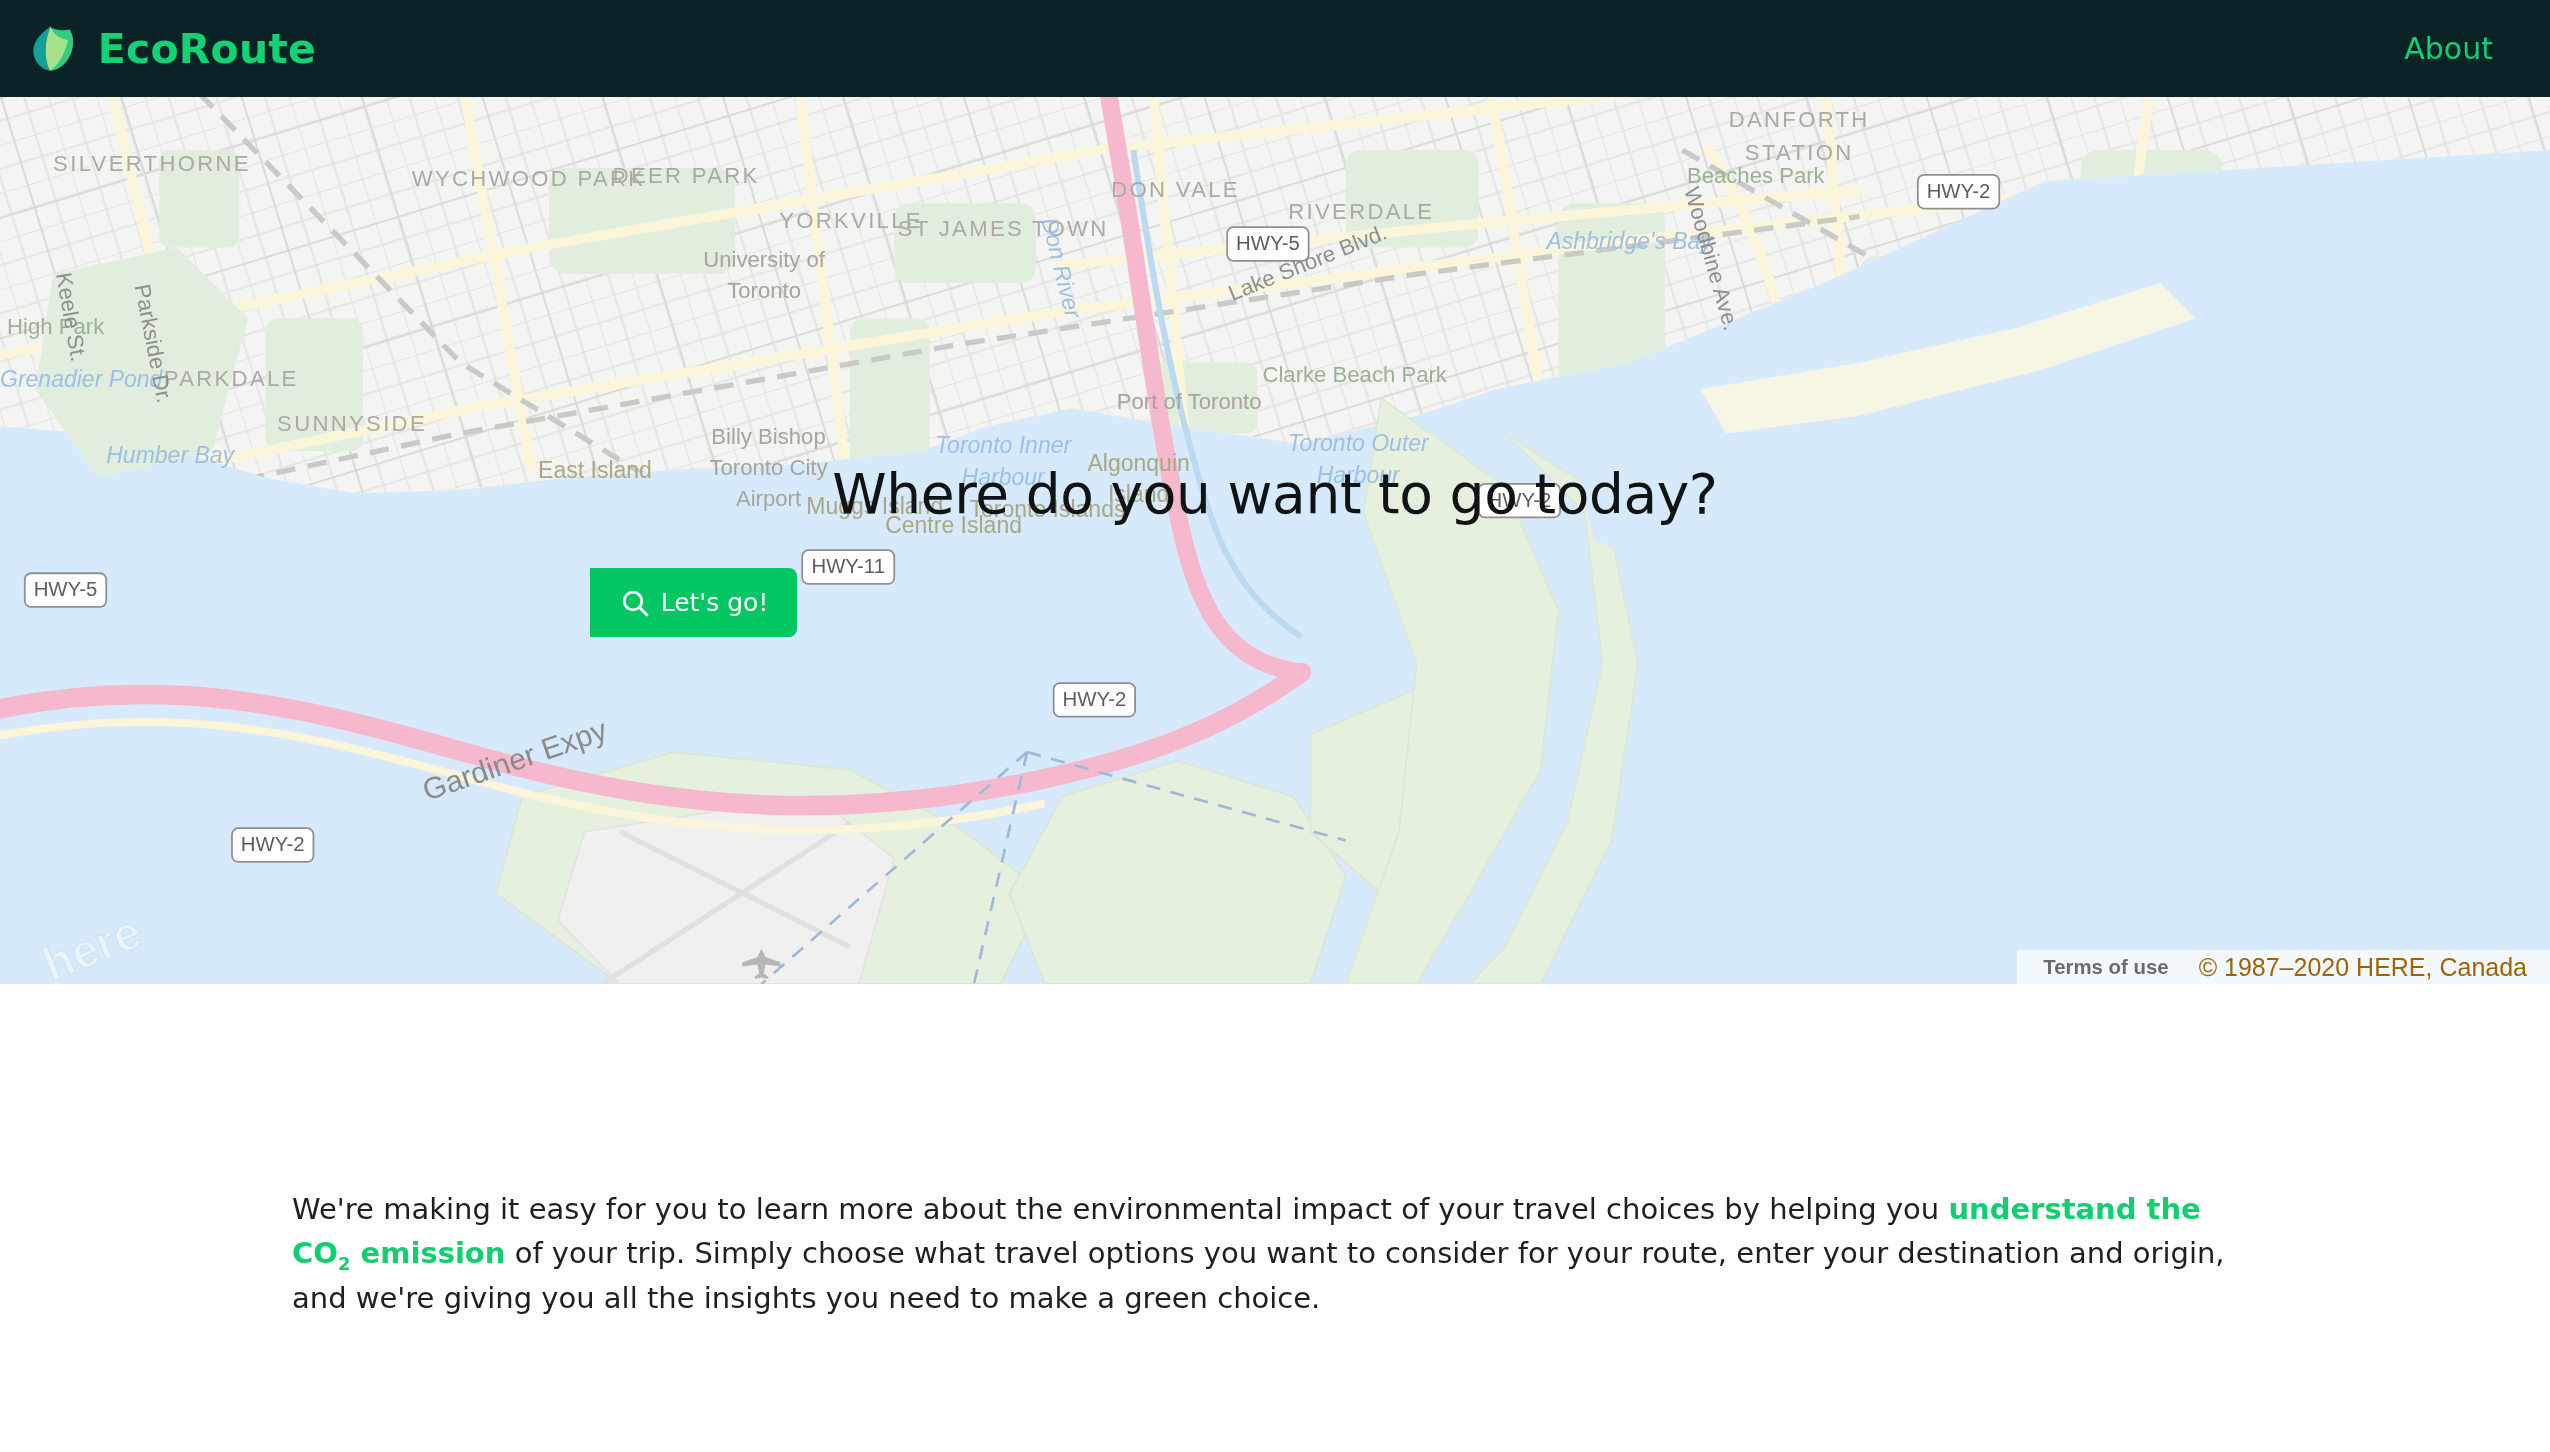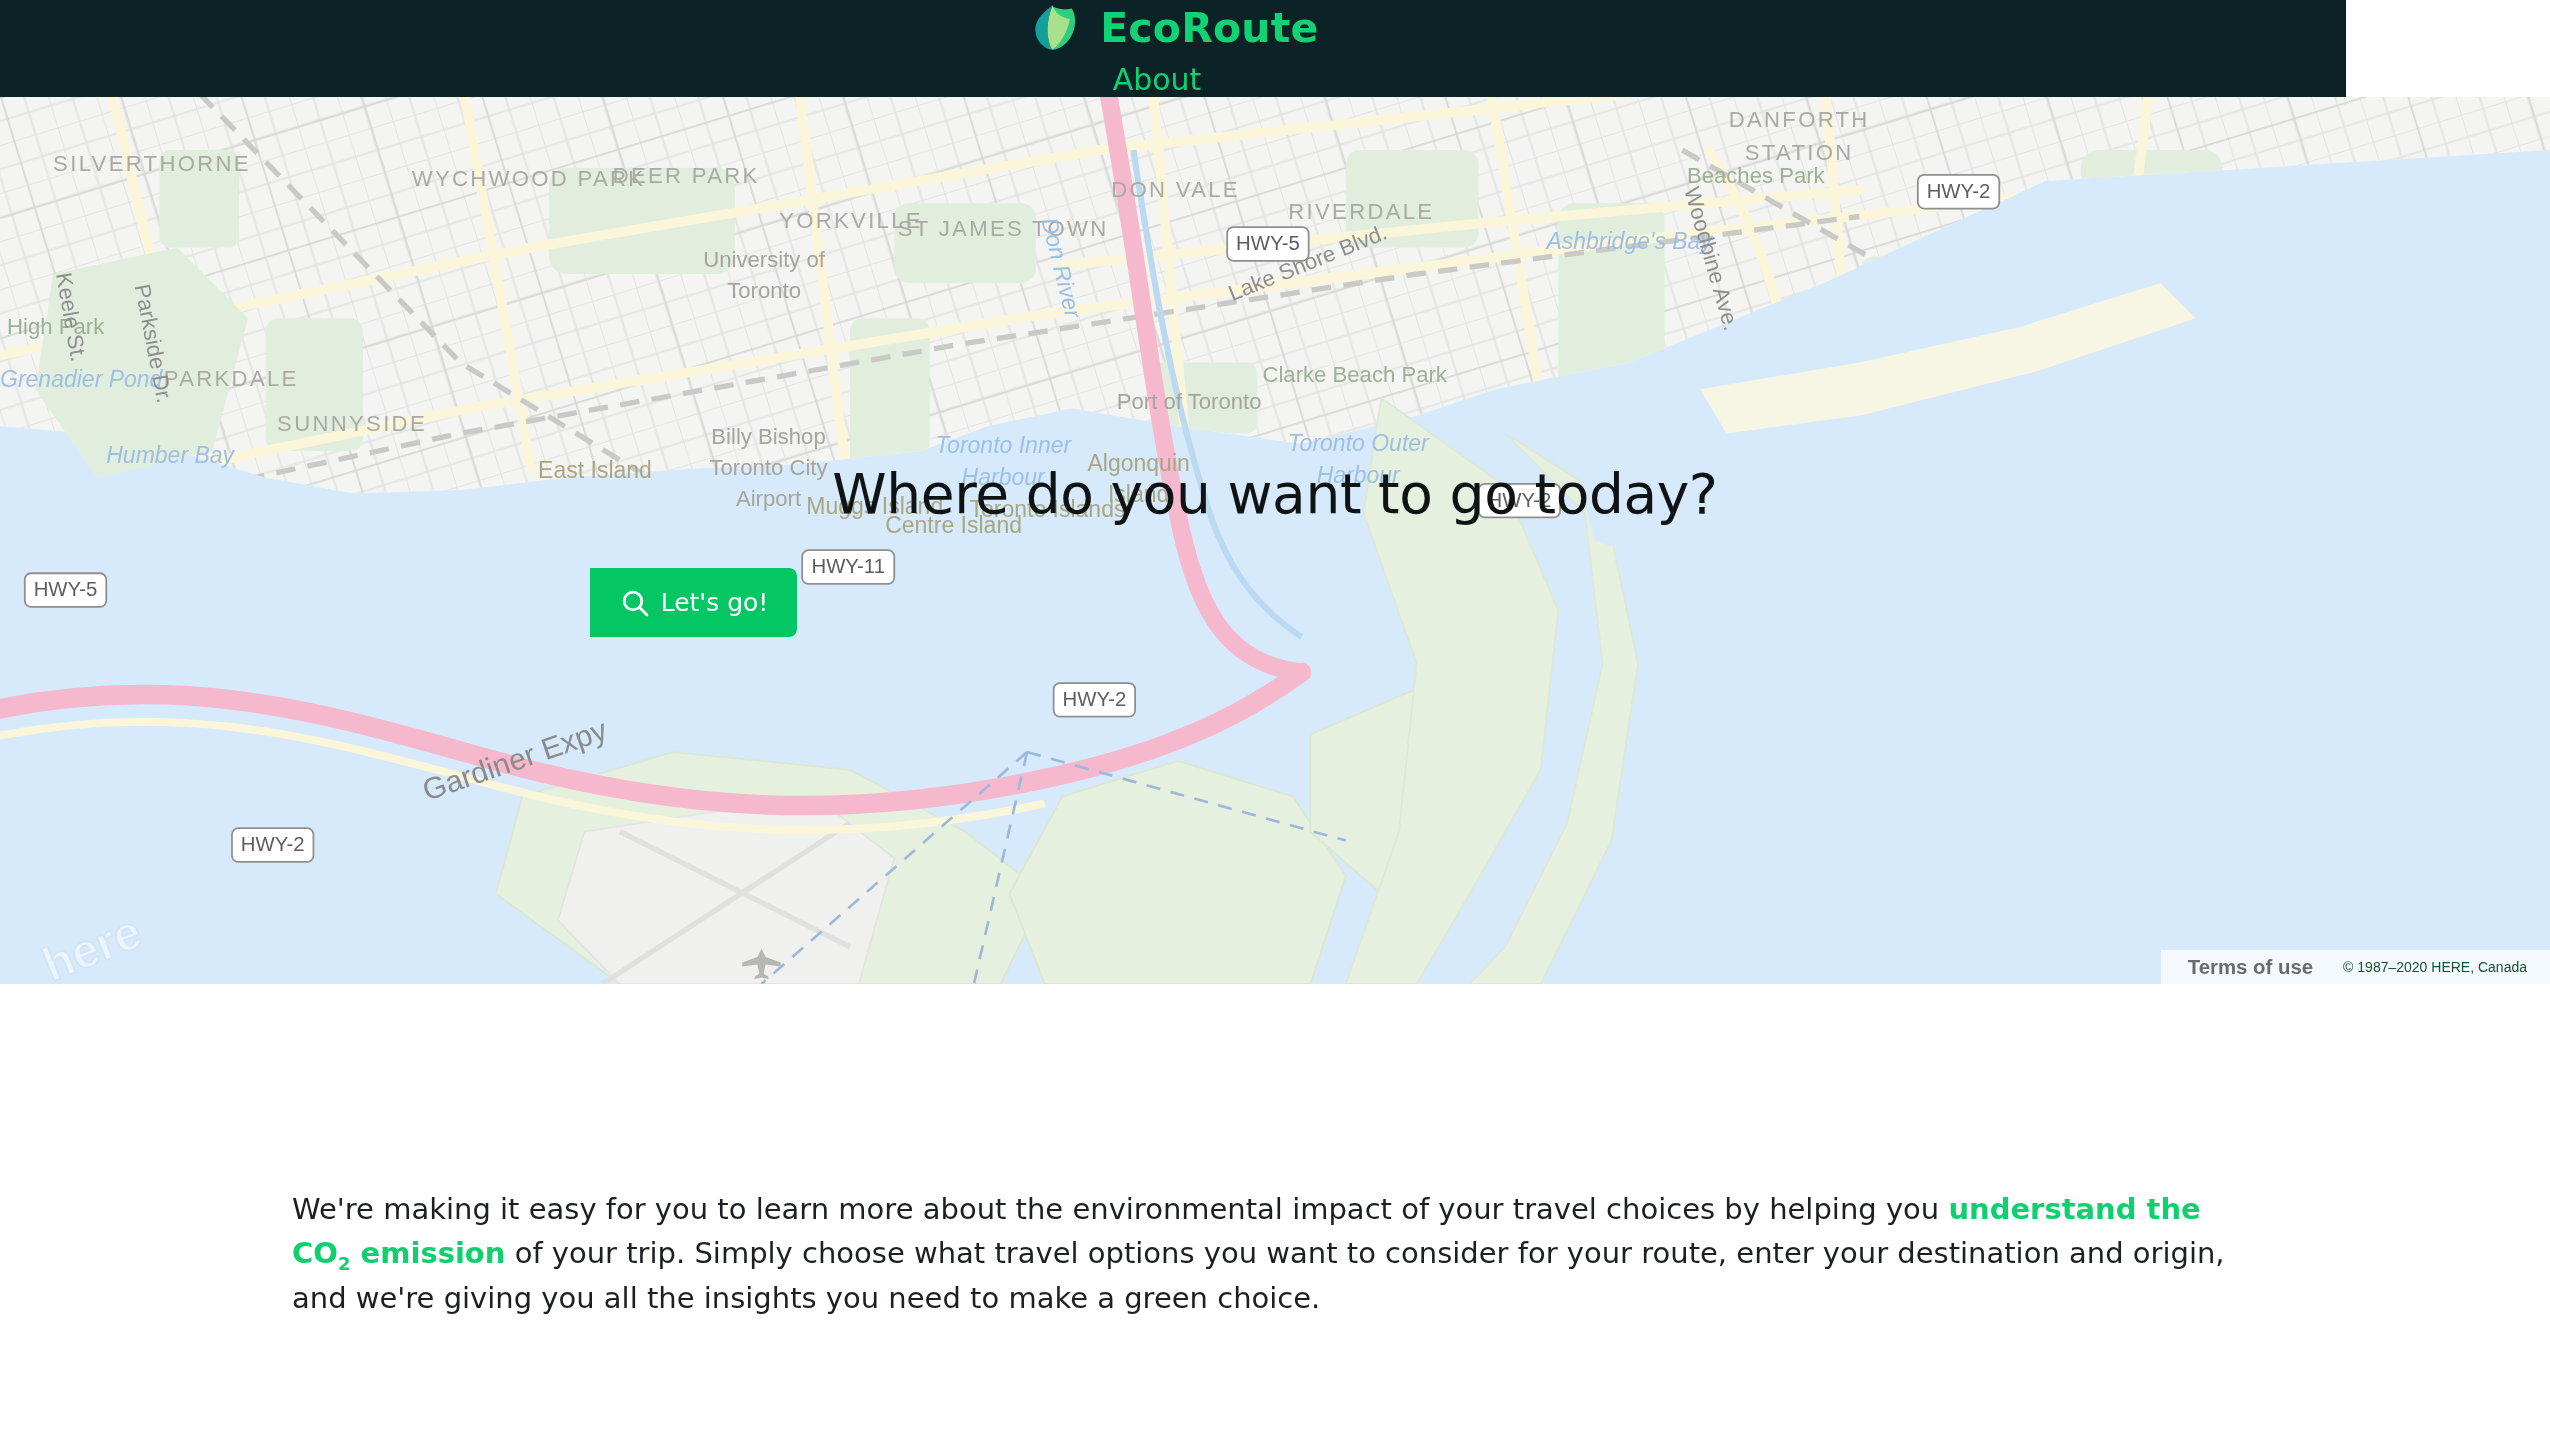--- a/index.html
+++ b/index.html
@@ -1,23 +1,23 @@
 <!DOCTYPE html>
 <html style="font-size:14px"><head>
 <meta charset="utf-8">
 <title>EcoRoute</title>
 <style>
   *{box-sizing:border-box;margin:0;padding:0}
   html,body{width:2550px;height:1452px;overflow:hidden;background:#fff;
     font-family:"Liberation Sans",sans-serif;}
 
   
-  #header{position:absolute;left:0;top:0;width:2346px;height:97px;
+  #header{position:absolute;left:0;top:0;width:2550px;height:97px;
     background:#0b2327;display:flex;align-items:center;
-    justify-content:space-between;padding:0 17px;z-index:40;flex-direction:column;}
+    justify-content:space-between;padding:0 25px;z-index:40;}
   #brand{display:flex;align-items:center;gap:17.7px;}
   #logo-mark{width:55px;height:55px;display:block;}
   #brand-name{font-size:41px;font-weight:600;color:#11d274;letter-spacing:0.2px;
     font-family:"DejaVu Sans",sans-serif;}
   #nav{display:flex;align-items:center;gap:44px;padding-right:32px;}
   .nav-link{font-size:30px;color:#11cf72;text-decoration:none;cursor:pointer;
     font-family:"DejaVu Sans",sans-serif;}
 
   
   #map{position:absolute;left:0;top:97px;width:2550px;height:887px;
@@ -32,21 +32,21 @@
   .mlabel-street{font-size:25px;fill:#8e8e8e;}
   .shield-box{fill:#fff;stroke:#8f8f8f;stroke-width:2;}
   .shield-txt{font-size:23px;fill:#5d5d5d;font-family:"Liberation Sans",sans-serif;}
 
   
   #map-attr{position:absolute;right:0;bottom:0;height:34px;
     background:rgba(255,255,255,.72);display:flex;align-items:center;
     gap:30px;padding:0 23px 0 26.6px;z-index:8;}
   #terms-link{font-size:20.4px;color:#6b6b6b;font-weight:bold;cursor:pointer;
     text-decoration:none;}
-  #copyright{font-size:14px;color:#14532d;}
+  #copyright{font-size:25px;color:#a16207;}
 
   
   #hero{position:absolute;left:0;top:97px;width:2550px;height:1149px;
     display:flex;flex-direction:column;align-items:center;
     justify-content:flex-start;padding-top:370px;z-index:20;
     pointer-events:none;}
   #hero-title{font-size:55px;font-weight:500;color:#101314;
     font-family:"DejaVu Sans",sans-serif;letter-spacing:-0.4px;
     text-align:center;line-height:1;}
   #search-row{margin-top:46px;display:flex;align-items:stretch;height:69px;

